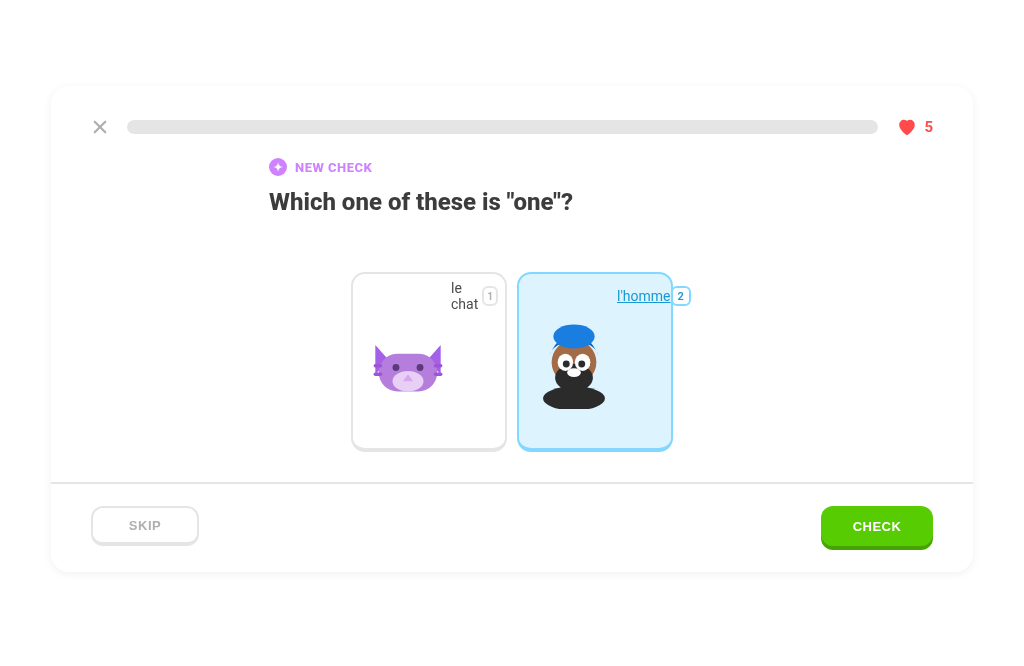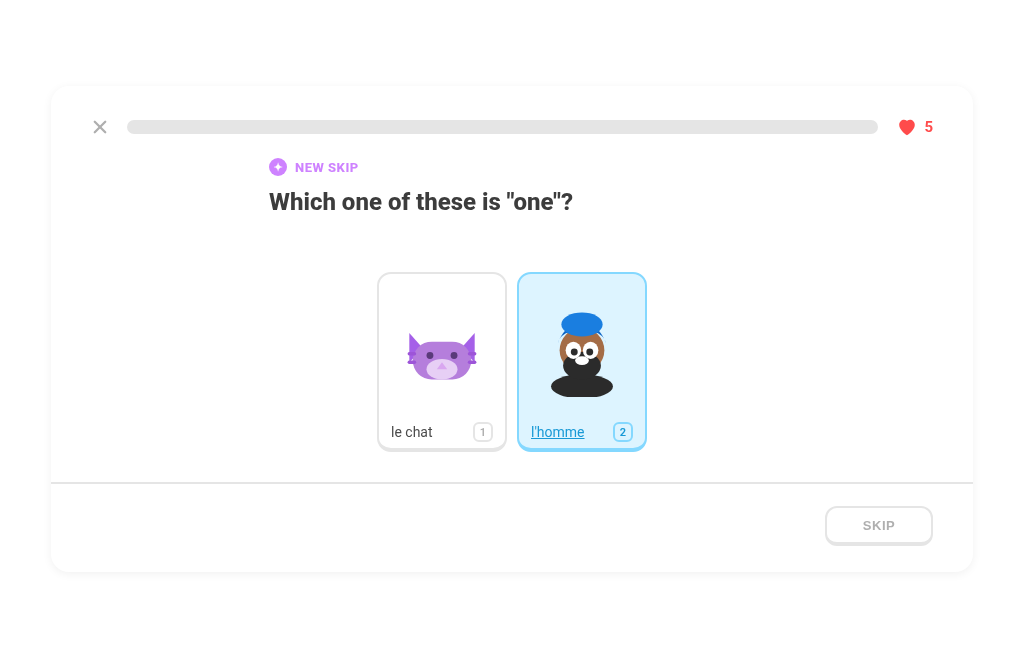--- a/index.html
+++ b/index.html
@@ -83,29 +83,29 @@
       margin-bottom: 56px;
     }
 
     .options {
       display: flex;
       gap: 10px;
       justify-content: center;
       margin-bottom: 30px;
     }
     .opt {
-      width: 130px;
+      width: 156px;
       height: 180px;
       border: 2px solid #e5e5e5;
       border-bottom-width: 4px;
       border-radius: 14px;
       background: #fff;
       cursor: pointer;
       display: flex;
-      flex-direction: column;
+      flex-direction: row;
       padding: 10px 12px 4px 12px;
       position: relative;
     }
     .opt.selected {
       border-color: #84d8ff;
       background: #ddf4ff;
     }
     .opt .illus {
       flex: 1 1 auto;
       display: flex;
@@ -139,21 +139,21 @@
 
     .divider {
       height: 2px;
       background: #e5e5e5;
       margin: 0 -40px;
     }
 
     .bottombar {
       display: flex;
       align-items: center;
-      justify-content: flex-end;
+      justify-content: space-between;
       padding-top: 22px;
     }
     .skip {
       width: 108px;
       height: 40px;
       border: 2px solid #e5e5e5;
       border-bottom-width: 4px;
       border-radius: 12px;
       background: #fff;
       color: #afafaf;
@@ -195,21 +195,21 @@
             <path d="M12 21s-8.5-5.4-8.5-11.2C3.5 6.1 6.1 4 8.8 4c1.8 0 3 1 3.2 1.3C12.2 5 13.4 4 15.2 4c2.7 0 5.3 2.1 5.3 5.8C20.5 15.6 12 21 12 21z"></path>
           </svg>
       </span>
       <span class="heart-count">5</span>
     </div>
   </div>
 
   <div class="content">
     <div class="newword">
       <span class="newword-badge">✦</span>
-      <span class="newword-label">NEW SKIP</span>
+      <span class="newword-label">NEW CHECK</span>
     </div>
     <div class="prompt">Which one of these is "one"?</div>
 
     <div class="options">
 
       <div class="opt">
         <div class="illus">
           <svg width="86" height="70" viewBox="0 0 100 80">
             <path d="M12 18 L28 36 L12 52 Z" fill="#a560e8"></path>
             <path d="M88 18 L72 36 L88 52 Z" fill="#a560e8"></path>
@@ -254,15 +254,16 @@
       </div>
 
 
     </div>
   </div>
 
   <div class="divider"></div>
 
   <div class="bottombar">
     <button class="skip">SKIP</button>
+    <button class="check">CHECK</button>
   </div>
 
 </div>
 
 </body></html>

